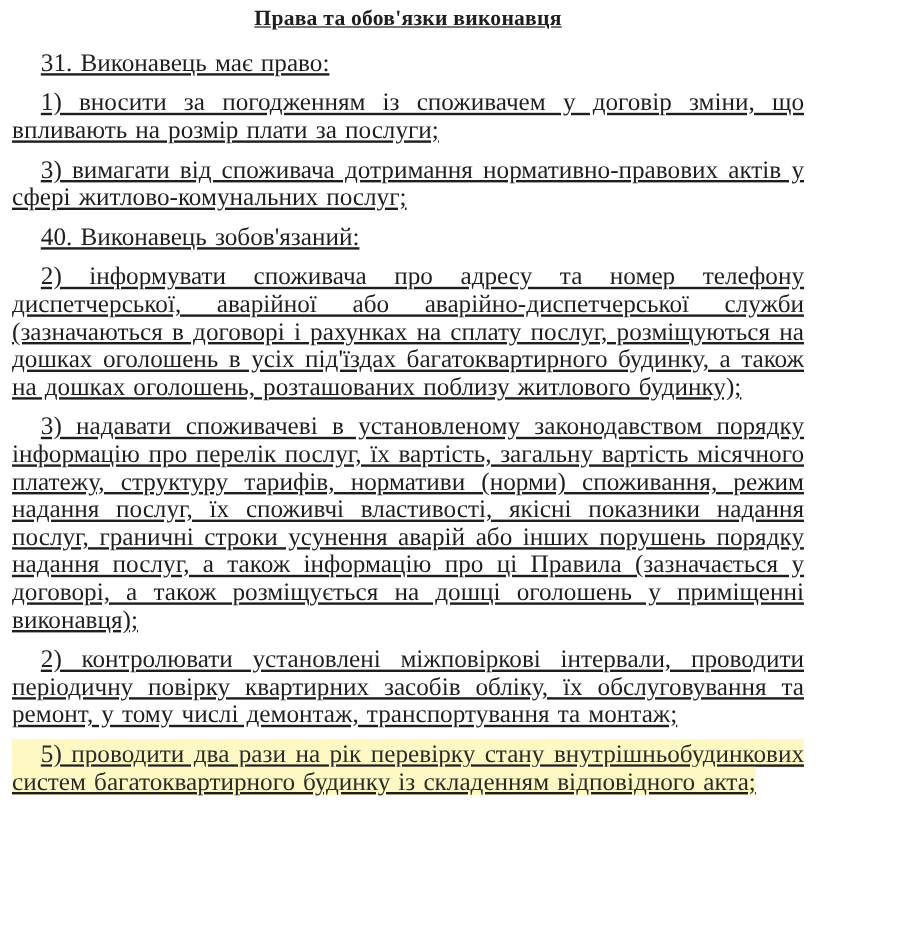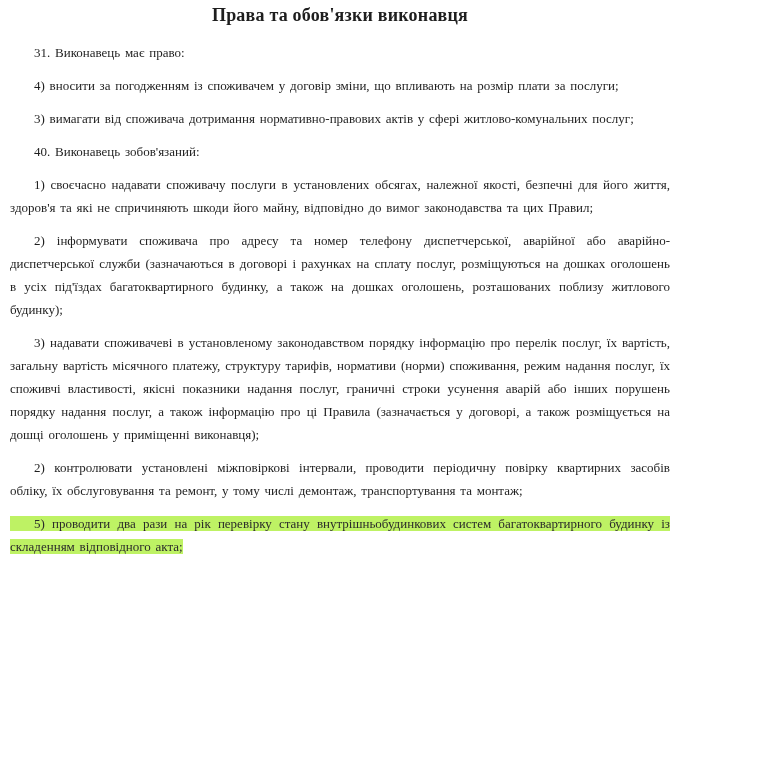--- a/index.html
+++ b/index.html
@@ -11,32 +11,33 @@
     width: 768px;
     min-height: 775px;
     font-family: "Liberation Serif", "DejaVu Serif", serif;
     color: #1e1e1e;
     -webkit-font-smoothing: antialiased;
   }
   .page {
     box-sizing: border-box;
     width: 692px;
     padding: 3px 22px 6px 10px;
+    text-decoration: underline;
   }
   .doc-title {
     text-align: center;
     font-size: 18px;
     font-weight: bold;
     margin: 2px 0 15px 0;
     letter-spacing: 0.2px;
   }
   .para {
     text-align: justify;
     text-indent: 24px;
-    font-size: 13px;
+    font-size: 21px;
     line-height: 23px;
     margin: 0 0 10px 0;
     word-spacing: 1.5px;
   }
   .para:last-child {
     margin-bottom: 0;
   }
   
   .selection {
     padding-left: 24px;
@@ -46,22 +47,21 @@
     color: #2a2a2a;
   }
 </style>
 </head>
 <body>
 
 <div class="page">
   <h1 class="doc-title">Права та обов'язки виконавця</h1>
   <div>
       <p class="para">31. Виконавець має право:</p>
-      <p class="para">4) вносити за погодженням із споживачем у договір зміни, що впливають на розмір плати за послуги;</p>
+      <p class="para">1) вносити за погодженням із споживачем у договір зміни, що впливають на розмір плати за послуги;</p>
       <p class="para">3) вимагати від споживача дотримання нормативно-правових актів у сфері житлово-комунальних послуг;</p>
       <p class="para">40. Виконавець зобов'язаний:</p>
-      <p class="para">1) своєчасно надавати споживачу послуги в установлених обсягах, належної якості, безпечні для його життя, здоров'я та які не спричиняють шкоди його майну, відповідно до вимог законодавства та цих Правил;</p>
       <p class="para">2) інформувати споживача про адресу та номер телефону диспетчерської, аварійної або аварійно-диспетчерської служби (зазначаються в договорі і рахунках на сплату послуг, розміщуються на дошках оголошень в усіх під'їздах багатоквартирного будинку, а також на дошках оголошень, розташованих поблизу житлового будинку);</p>
       <p class="para">3) надавати споживачеві в установленому законодавством порядку інформацію про перелік послуг, їх вартість, загальну вартість місячного платежу, структуру тарифів, нормативи (норми) споживання, режим надання послуг, їх споживчі властивості, якісні показники надання послуг, граничні строки усунення аварій або інших порушень порядку надання послуг, а також інформацію про ці Правила (зазначається у договорі, а також розміщується на дошці оголошень у приміщенні виконавця);</p>
       <p class="para">2) контролювати установлені міжповіркові інтервали, проводити періодичну повірку квартирних засобів обліку, їх обслуговування та ремонт, у тому числі демонтаж, транспортування та монтаж;</p>
-      <p class="para"><span class="selection" style="background-color: #bef264;">5) проводити два рази на рік перевірку стану внутрішньобудинкових систем багатоквартирного будинку із складенням відповідного акта;</span></p>
+      <p class="para"><span class="selection" style="background-color: #fef9c3;">5) проводити два рази на рік перевірку стану внутрішньобудинкових систем багатоквартирного будинку із складенням відповідного акта;</span></p>
     </div>
 </div>
 
 </body></html>

